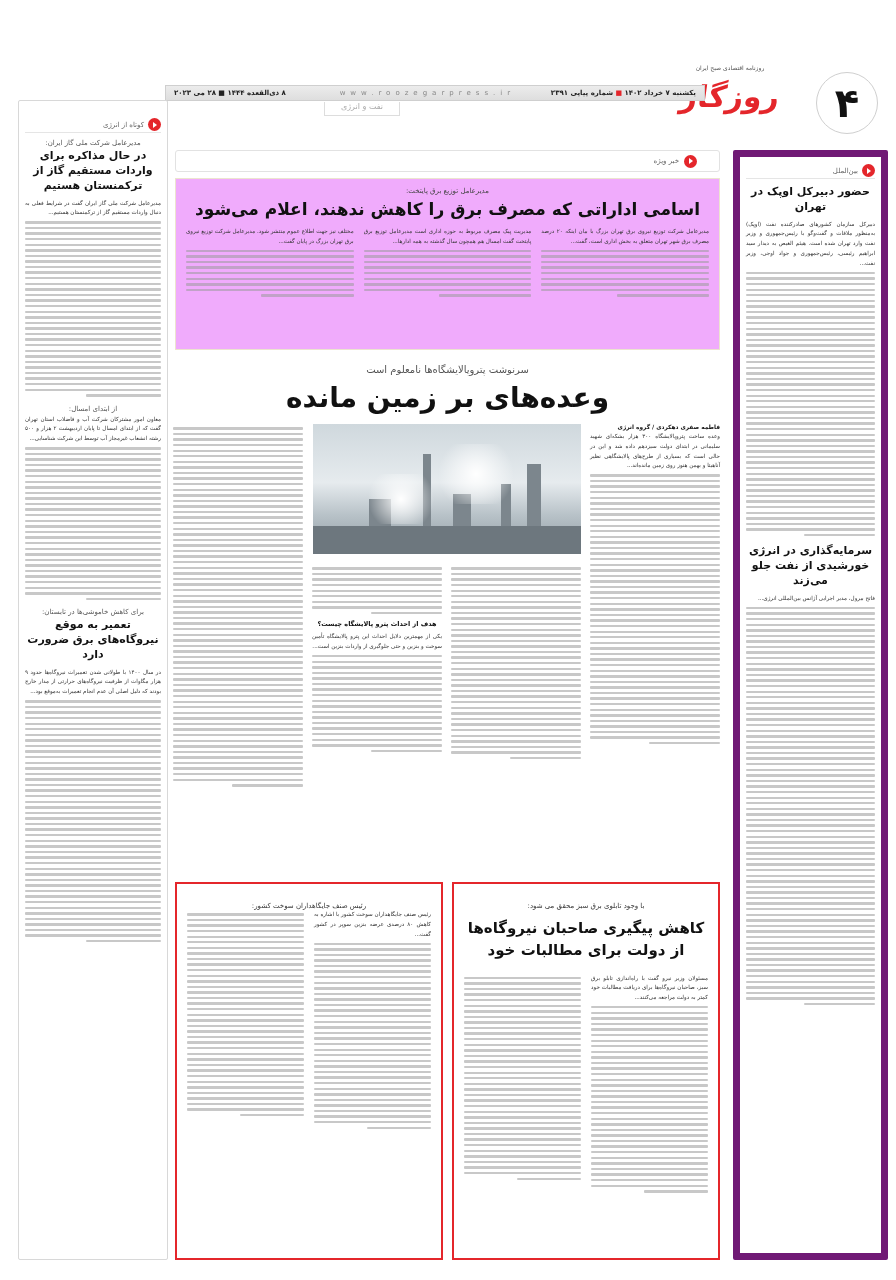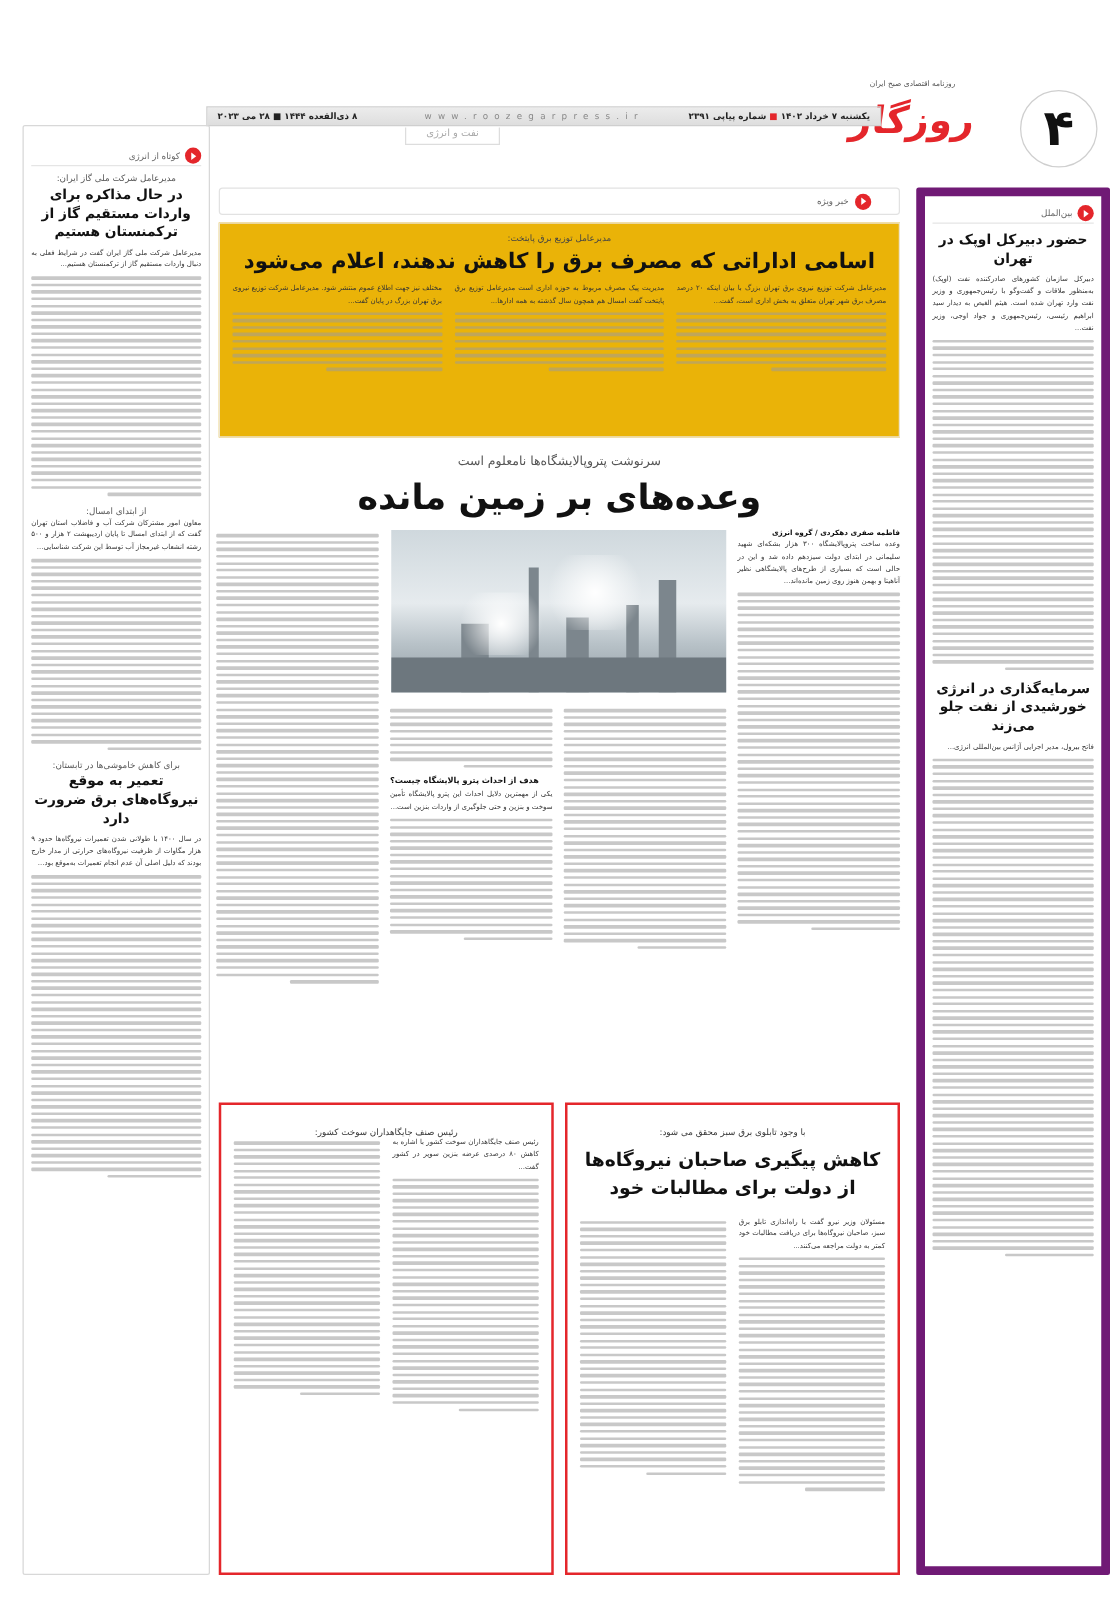--- a/index.html
+++ b/index.html
@@ -31,40 +31,40 @@
   .kicker { font-size: 7px; color: #555; text-align: center; margin: 4px 0 2px; }
   .headline-sm { font-size: 11px; font-weight: bold; color: #111; text-align: center; line-height: 1.35; margin-bottom: 5px; }
   .body-text { font-size: 5.6px; line-height: 1.75; color: #333; text-align: justify; }
   .filler-line { height: 2.4px; background: #9a9a9a; opacity: .55; margin: 3.2px 0; border-radius: 1px; }
   .filler-line.short { width: 55%; margin-left: auto; }
 
   .story { margin-bottom: 8px; }
 
   
   .center-tag-bar { height: 22px; border: 1px solid #e2e2e2; border-radius: 3px; display: flex; align-items: center; padding-right: 22px; gap: 5px; margin-bottom: 6px; }
-  .top-story-box { background: #eab308; border: 1px solid #ece4cf; padding: 8px 10px 6px; height: 172px; }
+  .top-story-box { background: #f0abfc; border: 1px solid #ece4cf; padding: 8px 10px 6px; height: 172px; }
   .top-kicker { font-size: 7px; text-align: center; color: #444; }
   .top-headline { font-size: 17px; font-weight: bold; text-align: center; color: #111; margin: 4px 0 8px; }
   .three-col { display: flex; gap: 10px; }
   .three-col > div { flex: 1; }
 
   .lead-kicker { font-size: 10px; color: #555; text-align: center; margin-top: 14px; }
   .lead-headline { font-size: 28px; font-weight: bold; text-align: center; color: #111; margin: 6px 0 10px; }
 
   .lead-body { position: relative; height: 420px; }
   .lead-col { position: absolute; top: 0; width: 130px; }
   .lead-col.c1 { right: 0; }
   .lead-col.c2 { right: 139px; top: 140px; }
   .lead-col.c3 { right: 278px; top: 140px; }
   .lead-col.c4 { right: 417px; top: 0; }
   .photo { position: absolute; top: 0; right: 139px; width: 268px; height: 130px; background: linear-gradient(180deg,#cfd8dd 0%,#e6ebee 45%,#b8c2c8 70%,#8f9aa1 100%); overflow: hidden; }
   .photo .tower { position: absolute; bottom: 0; background: #7c868d; }
   .photo .steam { position: absolute; background: radial-gradient(circle,#ffffff 0%,rgba(255,255,255,0) 70%); }
   .byline { font-size: 5.8px; font-weight: bold; color: #111; margin-bottom: 2px; }
-  .subhead { font-size: 6.5px; font-weight: bold; text-align: left; margin: 6px 0 4px; color: #111; }
+  .subhead { font-size: 6.5px; font-weight: bold; text-align: center; margin: 6px 0 4px; color: #111; }
 
   .boxed-story { position: absolute; top: 732px; width: 268px; height: 378px; border: 2px solid #e4262b; padding: 12px 10px; }
   .boxed-story.right { right: 0; }
   .boxed-story.left { right: 277px; }
   .box-kicker { font-size: 7px; text-align: center; color: #333; margin-top: 6px; }
   .box-headline { font-size: 15px; font-weight: bold; text-align: center; color: #111; line-height: 1.45; margin: 8px 0 12px; }
   .two-col { display: flex; gap: 10px; }
   .two-col > div { flex: 1; }
 </style>
 </head>

